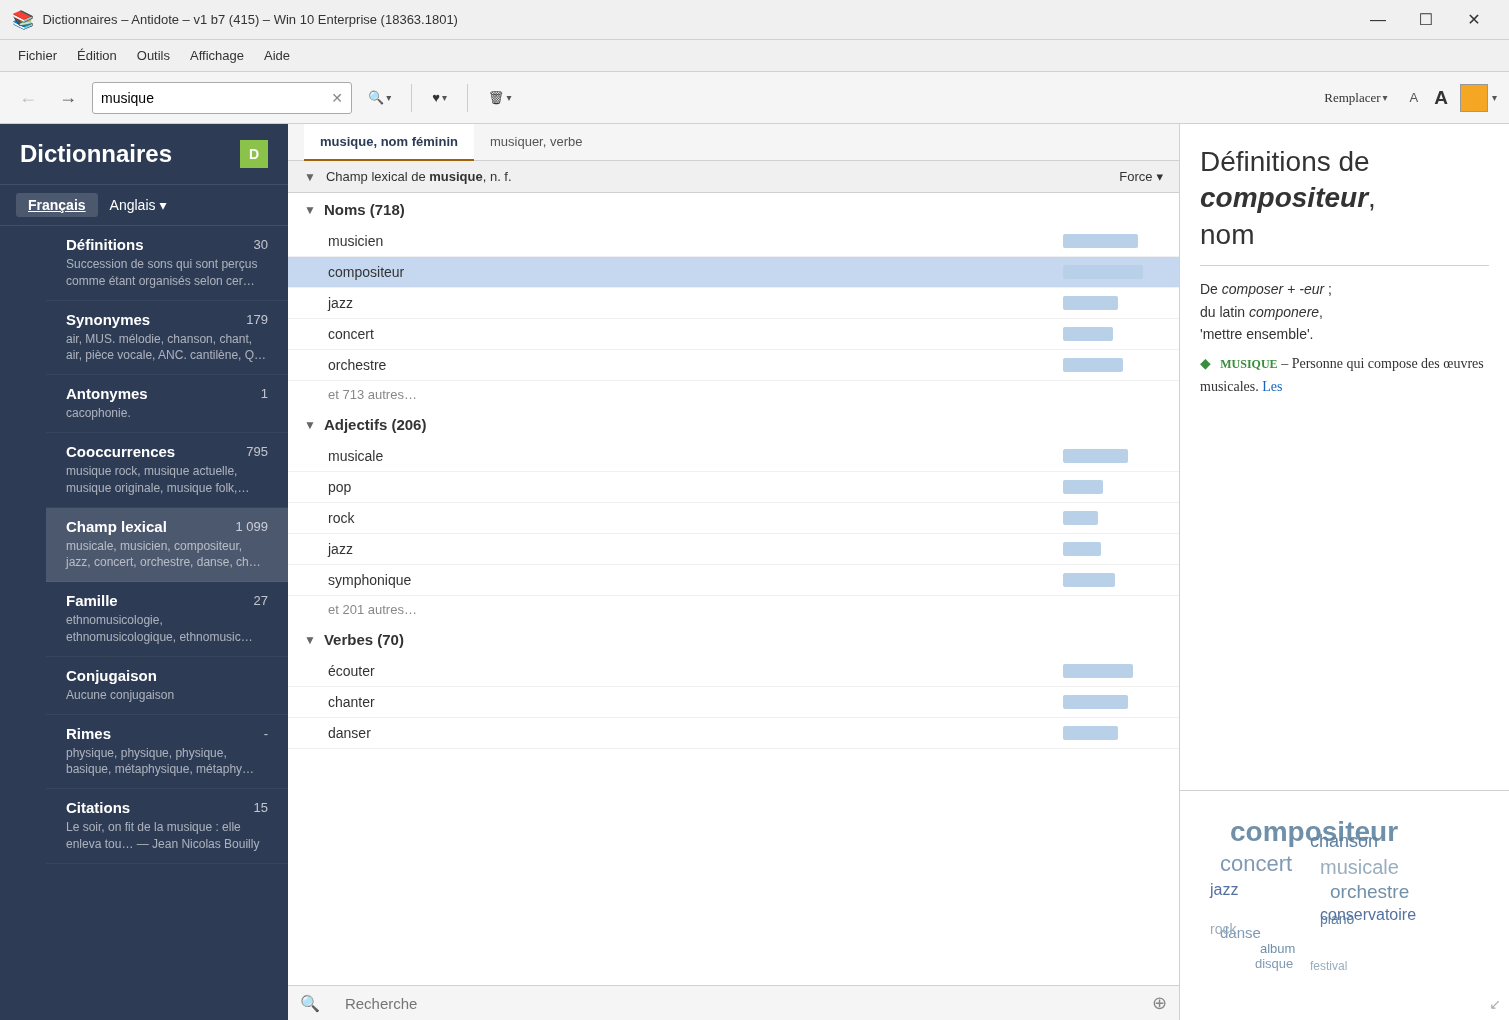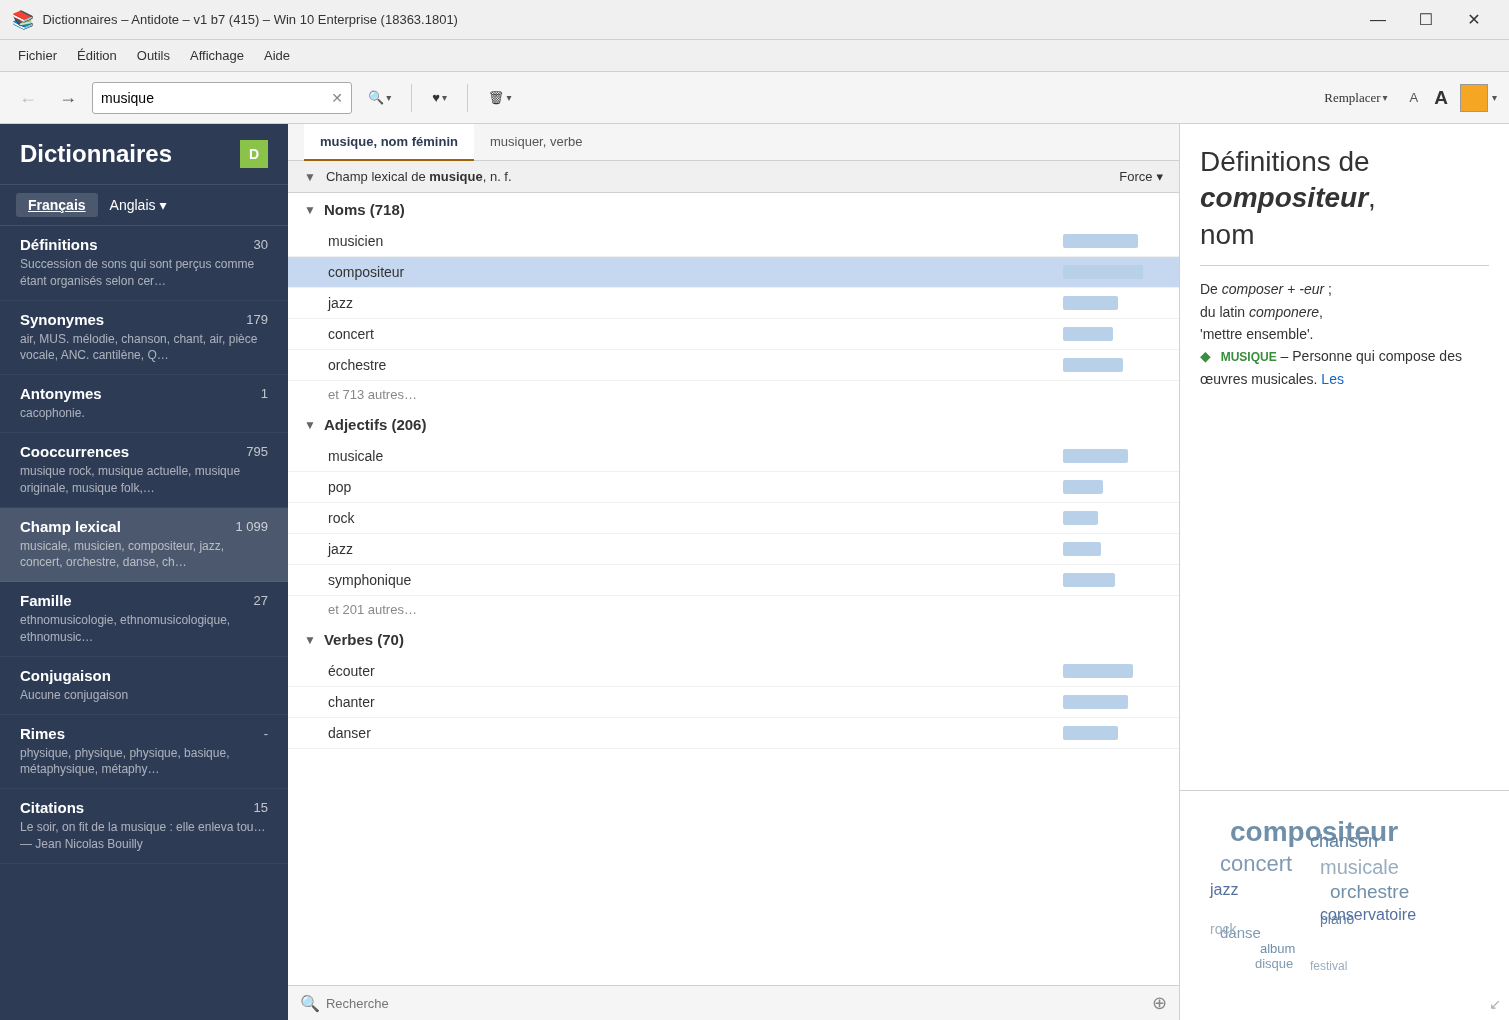--- a/index.html
+++ b/index.html
@@ -151,21 +151,21 @@
       background: rgba(255,255,255,0.15);
       font-weight: bold;
       text-decoration: underline;
     }
     .lang-btn-dropdown {
       display: flex; align-items: center;
       padding: 4px 8px;
       border: none; background: transparent;
       color: white; font-size: 14px; cursor: pointer;
     }
-    .sidebar-items { overflow-y: auto; flex: 1; }
+    .sidebar-items { overflow-y: auto; flex: 1; padding-left: 46px; }
     .sidebar-item {
       padding: 10px 20px;
       cursor: pointer;
       border-bottom: 1px solid rgba(255,255,255,0.05);
     }
     .sidebar-item.active { background: rgba(255,255,255,0.15); }
     .sidebar-item-header {
       display: flex; align-items: center; justify-content: space-between;
     }
     .sidebar-item-name { font-size: 15px; font-weight: 600; color: white; }
@@ -293,21 +293,21 @@
       display: flex;
       flex-direction: column;
       overflow: hidden;
       background: white;
     }
     .def-title { font-size: 28px; color: #333; line-height: 1.3; margin-bottom: 8px; }
     .def-title em { font-style: italic; }
     .def-divider { height: 1px; background: #d0d0d0; margin: 12px 0; }
     .def-etym { font-size: 14px; color: #333; line-height: 1.6; }
     .def-etym em { font-style: italic; }
-    .def-content { font-size: 14px; color: #333; line-height: 1.6; margin-top: 0; }
+    .def-content { font-size: 14px; color: #333; line-height: 1.6; margin-top: 8px; font-family: Liberation Serif, serif; }
     .def-domain { color: #388e3c; font-weight: bold; font-size: 12px; }
     .def-diamond { color: #388e3c; margin-right: 6px; }
     .def-blue { color: #1565c0; }
 
     
     .word-cloud {
       height: 230px;
       position: relative;
       overflow: hidden;
       border-top: 1px solid #d0d0d0;
@@ -584,21 +584,21 @@
           <div class="list-item">
       <span class="list-item-text">danser</span>
       <div class="list-item-bar-container">
         <div class="list-item-bar" style="width:55px;"></div>
       </div>
     </div>
         </div>
 
       <div class="search-bottom">
         <span style="margin-right:6px; color:#888; font-size:16px;">🔍</span>
-        <input type="text" placeholder="Recherche" style="flex: 1 1 0%; border: none; outline: none; font-size: 13px; background: transparent; color: rgb(136, 136, 136);">
+        <input type="text" placeholder="Recherche" style="flex: 1 1 0%; border: none; outline: none; font-size: 15px; background: transparent; color: rgb(136, 136, 136); margin-left: 19px;">
         <span style="color:#888; font-size:18px; cursor:pointer;">⊕</span>
       </div>
     </div>
   </div>
 
   <div class="right-panel">
     <div style="display:flex; flex-direction:column; height:100%;">
       <div class="right-panel-inner">
         <div class="def-title">
           Définitions de<br><em><strong>compositeur</strong></em>,<br>nom

